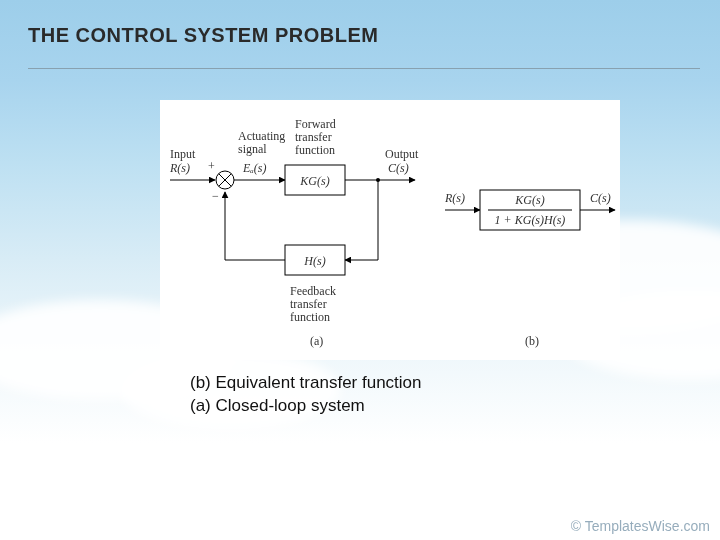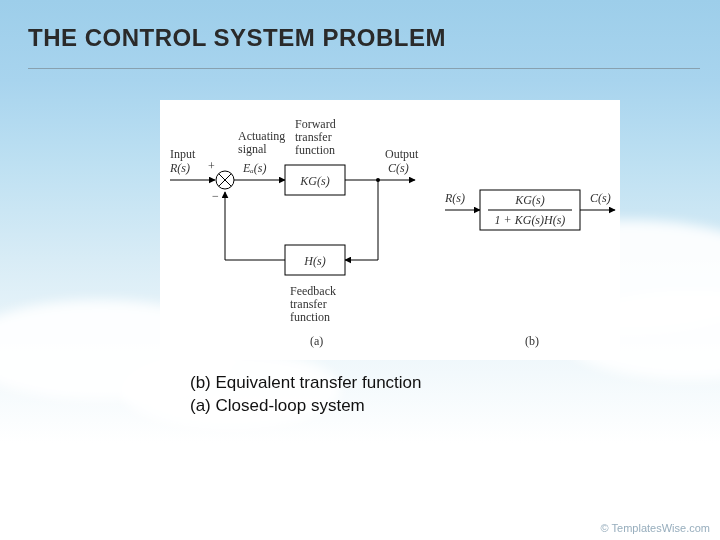--- a/index.html
+++ b/index.html
@@ -4,31 +4,31 @@
 <style>
   html,body{margin:0;padding:0;width:720px;height:540px;overflow:hidden;font-family:Arial,Helvetica,sans-serif}
   .slide{position:relative;width:720px;height:540px;
     background:linear-gradient(to bottom,#9dceea 0%,#a8d4ee 15%,#bde0f2 30%,#d8ecf6 48%,#eef7fb 65%,#ffffff 82%);}
   
   .cloud{position:absolute;background:rgba(255,255,255,0.9);border-radius:50%;filter:blur(6px)}
   .c1{width:280px;height:100px;left:-40px;top:300px}
   .c2{width:220px;height:80px;left:120px;top:350px}
   .c3{width:300px;height:110px;left:480px;top:220px}
   .c4{width:260px;height:90px;left:560px;top:290px}
-  .title{position:absolute;left:28px;top:24px;font-size:24px;font-weight:600;letter-spacing:0.5px;color:#2a2a2a}
+  .title{position:absolute;left:28px;top:24px;font-size:20px;font-weight:600;letter-spacing:0.5px;color:#2a2a2a}
   .rule{position:absolute;left:28px;right:20px;top:68px;height:0;border-top:1px solid rgba(100,100,100,0.45)}
   .figpanel{position:absolute;left:160px;top:100px;width:460px;height:260px;background:#fff}
   .figpanel *{font-family:'Times New Roman',serif}
   svg{width:460px;height:260px;display:block}
   .lbl{font-size:12px;fill:#333}
   .lbli{font-size:12px;fill:#333;font-style:italic}
   .box{fill:#fff;stroke:#000;stroke-width:1}
   .ln{stroke:#000;stroke-width:1;fill:none}
   .captions{position:absolute;left:190px;top:372px;font-size:17px;color:#111;line-height:1.35}
-  .watermark{position:absolute;right:10px;bottom:6px;font-size:11px;color:#6a8aa0;opacity:.7}
+  .watermark{position:absolute;right:10px;bottom:6px;font-size:14px;color:#6a8aa0;opacity:.7}
 </style>
 </head>
 <body>
 
 <div class="slide">
   <div class="cloud c1"></div>
   <div class="cloud c2"></div>
   <div class="cloud c3"></div>
   <div class="cloud c4"></div>
 

